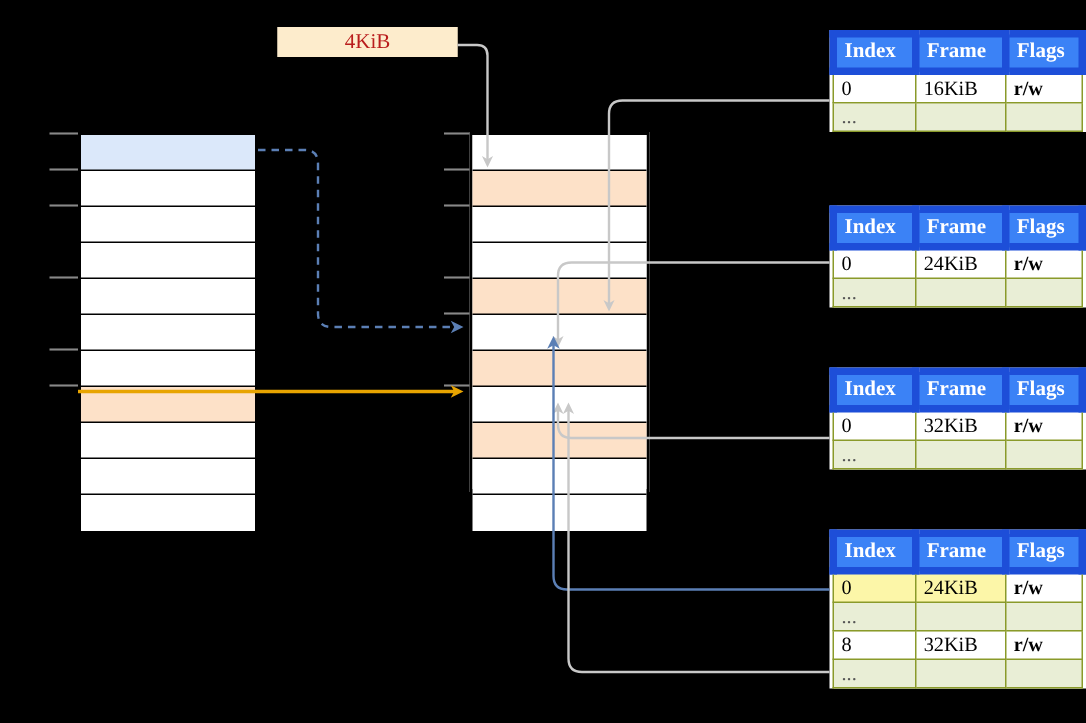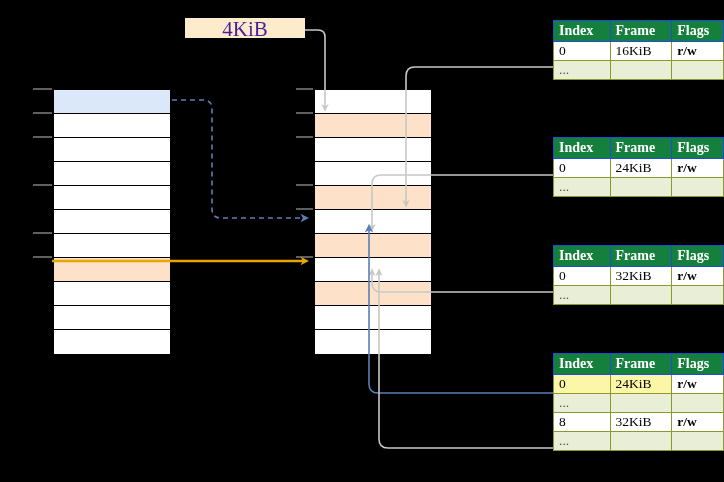--- a/index.html
+++ b/index.html
@@ -14,28 +14,28 @@
   .memcol{position:absolute;border:2px solid #000;box-sizing:border-box;
           background:#fff;}
   .memcol .cell{height:24px;box-sizing:border-box;border-bottom:1px solid #000;
                 background:#fff;}
   .memcol .cell:last-child{border-bottom:none;}
   .cell.blue{background:#dbe8fa;}
   .cell.peach{background:#fde1c8;}
 
   
   .labelbox{position:absolute;background:#fdeccc;border:1px solid #fdeccc;
-            box-sizing:border-box;text-align:center;color:#4c1d95;
-            font-size:21px;line-height:20px;}
+            box-sizing:border-box;text-align:center;color:#b91c1c;
+            font-size:14px;line-height:20px;}
 
   
   .ptable{position:absolute;border-collapse:collapse;border:1px solid #8a9a2a;
           background:#fff;font-size:13.5px;}
-  .ptable th{background:#15803d;color:#fff;font-weight:bold;text-align:left;
-             padding:2px 5px;border:1px solid #1d4ed8;white-space:nowrap;
+  .ptable th{background:#3b82f6;color:#fff;font-weight:bold;text-align:left;
+             padding:2px 5px;border:5px solid #1d4ed8;white-space:nowrap;
              font-size:14px;margin-top:36px;}
   .ptable td{padding:1px 5px;border:1px solid #8a9a2a;color:#000;
              white-space:nowrap;height:19px;box-sizing:border-box;}
   .ptable tr.alt td{background:#e9eed6;color:#555;}
   .ptable td.hl{background:#fcf6a8;}
   .col-index{width:55px;}
   .col-frame{width:60px;font-family:Liberation Serif, serif;}
   .col-flags{width:48px;font-weight:bold;}
 </style>
 </head>

